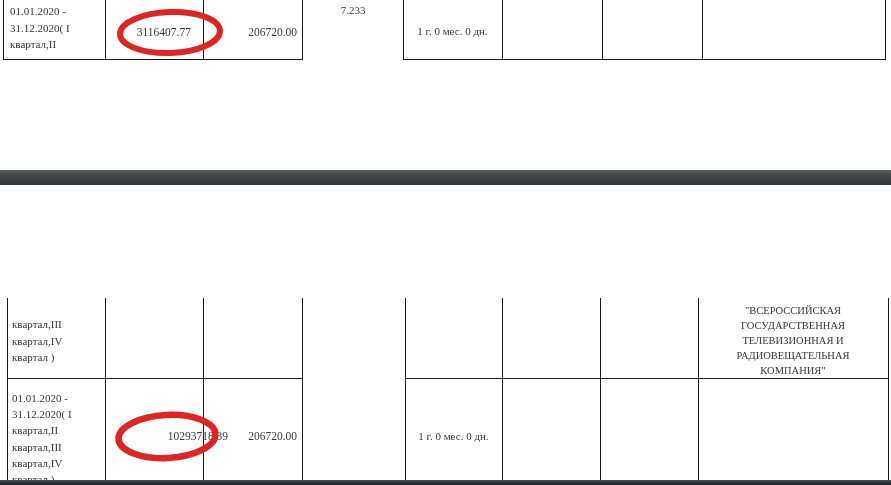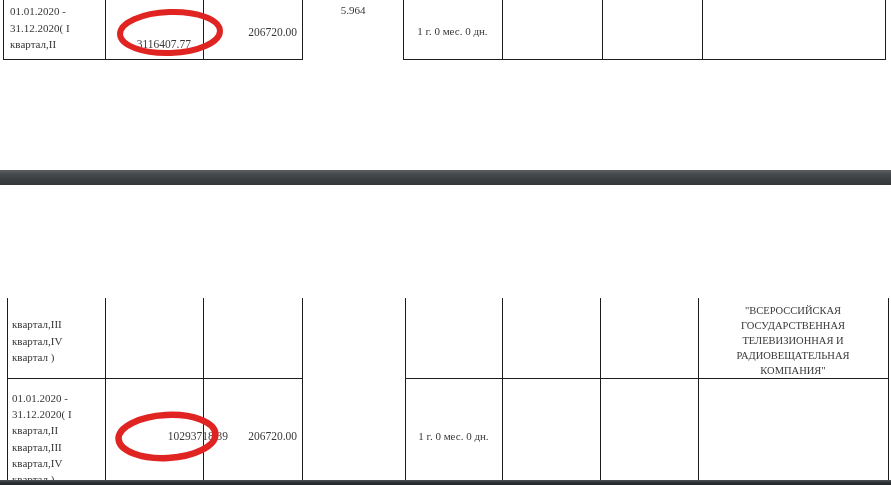--- a/index.html
+++ b/index.html
@@ -47,23 +47,23 @@
   <div class="vline" style="left:602px;top:0;height:60px;"></div>
   <div class="vline" style="left:702px;top:0;height:60px;"></div>
   <div class="vline" style="left:885px;top:0;height:60px;"></div>
 
   <div class="hline" style="left:3px;top:59px;width:300px;"></div>
   <div class="hline" style="left:403px;top:59px;width:483px;"></div>
 
   <div class="cell" style="left:10px;top:3px;width:92px;">01.01.2020 -
 31.12.2020( I
 квартал,II</div>
-  <div class="cell num" style="left:105px;top:38px;width:92px;padding-right:6px;box-sizing:border-box;">3116407.77</div>
+  <div class="cell num" style="left:105px;top:26px;width:92px;padding-right:6px;box-sizing:border-box;">3116407.77</div>
   <div class="cell num" style="left:203px;top:26px;width:94px;">206720.00</div>
-  <div class="cell center" style="left:303px;top:4px;width:100px;line-height:13px;">5.964</div>
+  <div class="cell center" style="left:303px;top:4px;width:100px;line-height:13px;">7.233</div>
   <div class="cell center" style="left:403px;top:25px;width:99px;line-height:13px;">1 г. 0 мес. 0 дн.</div>
 
   <div class="sep-bar" style="top:170px;height:15px;"></div>
 
   <div class="vline" style="left:7px;top:298px;height:182px;"></div>
   <div class="vline" style="left:105px;top:298px;height:182px;"></div>
   <div class="vline" style="left:203px;top:298px;height:182px;"></div>
   <div class="vline" style="left:302px;top:298px;height:182px;"></div>
   <div class="vline" style="left:405px;top:298px;height:182px;"></div>
   <div class="vline" style="left:502px;top:298px;height:182px;"></div>

